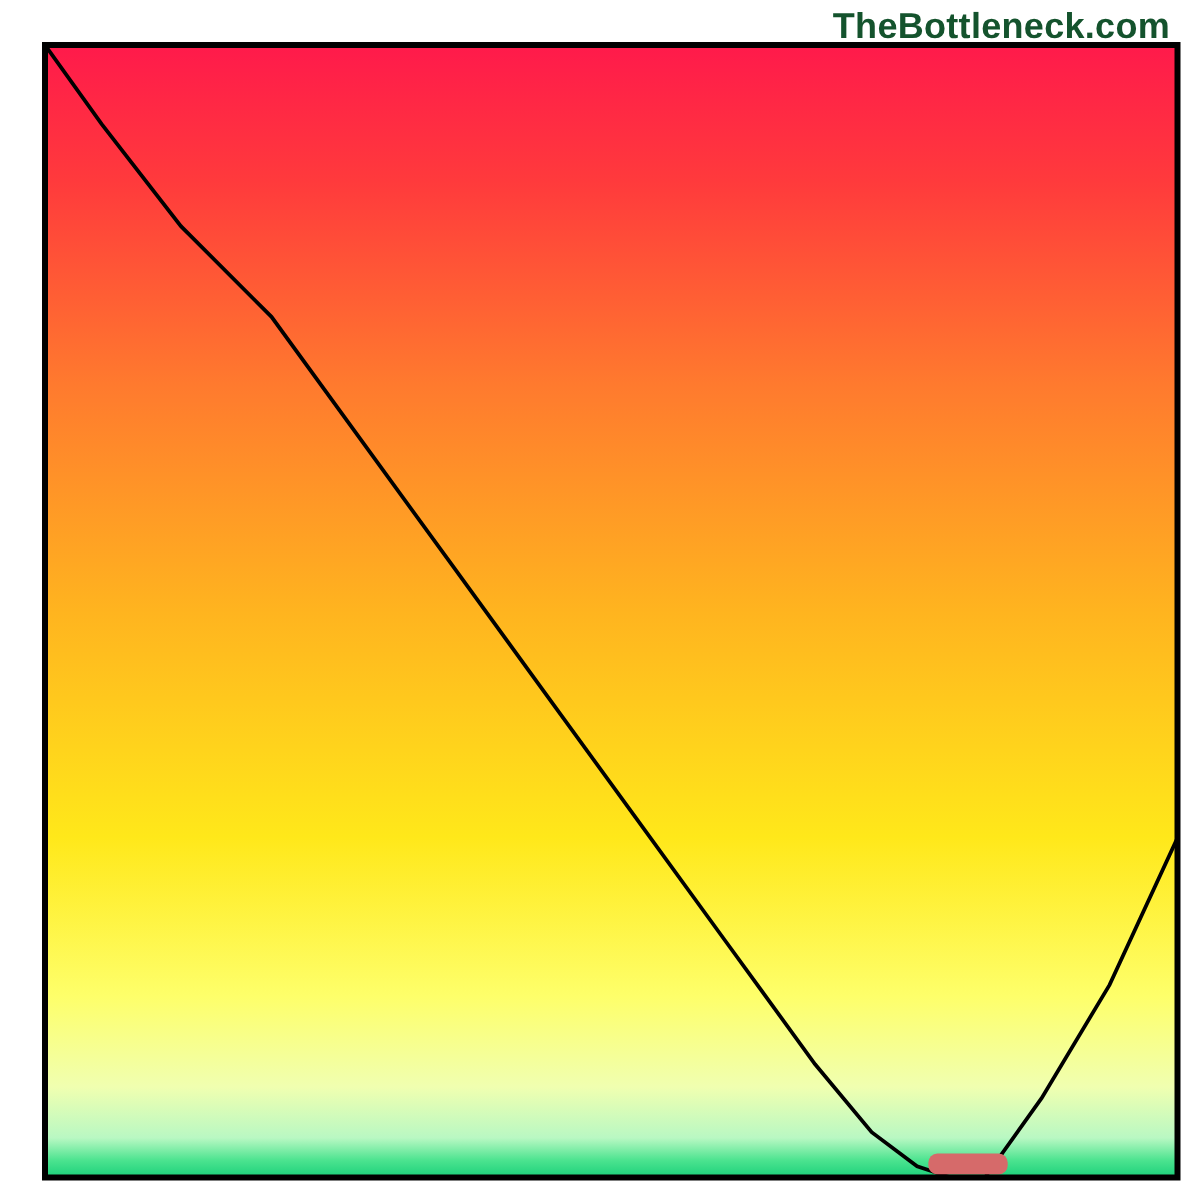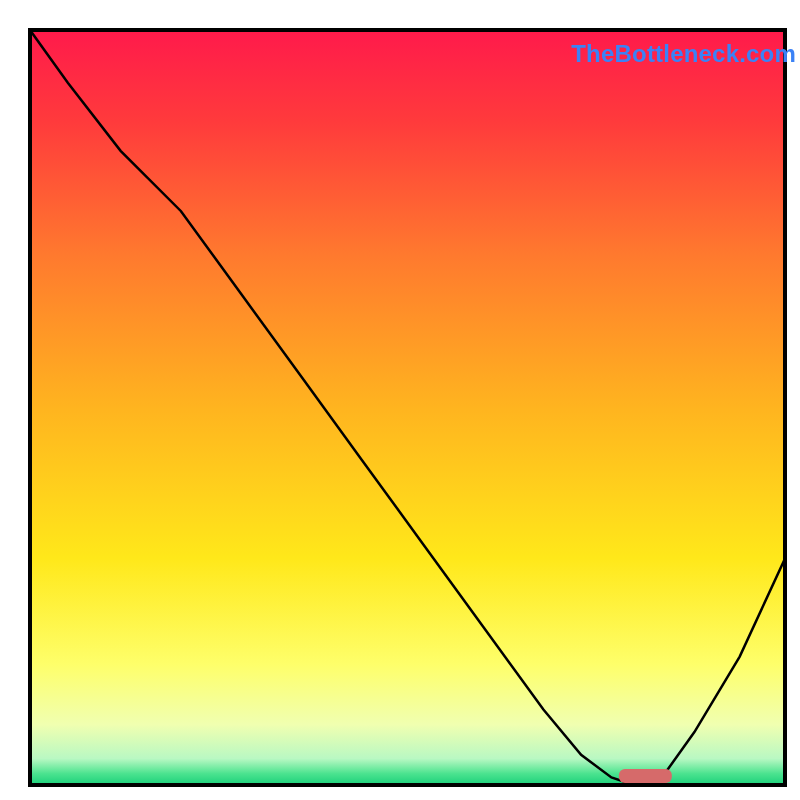--- a/index.html
+++ b/index.html
@@ -11,27 +11,26 @@
     font-family: Arial, Helvetica, sans-serif;
   }
   .container {
     position: relative;
     width: 800px;
     height: 800px;
   }
   .watermark {
     position: absolute;
     top: 4px;
-    right: 4px;
+    right: 20px;
     font-size: 24px;
     font-weight: bold;
-    color: #3b82f6;
+    color: #14532d;
     letter-spacing: 0.2px;
     z-index: 10;
-    margin-top: 36px;
   }
   svg.plot {
     position: absolute;
     left: 0;
     top: 0;
     width: 800px;
     height: 800px;
   }
 </style>
 </head>

